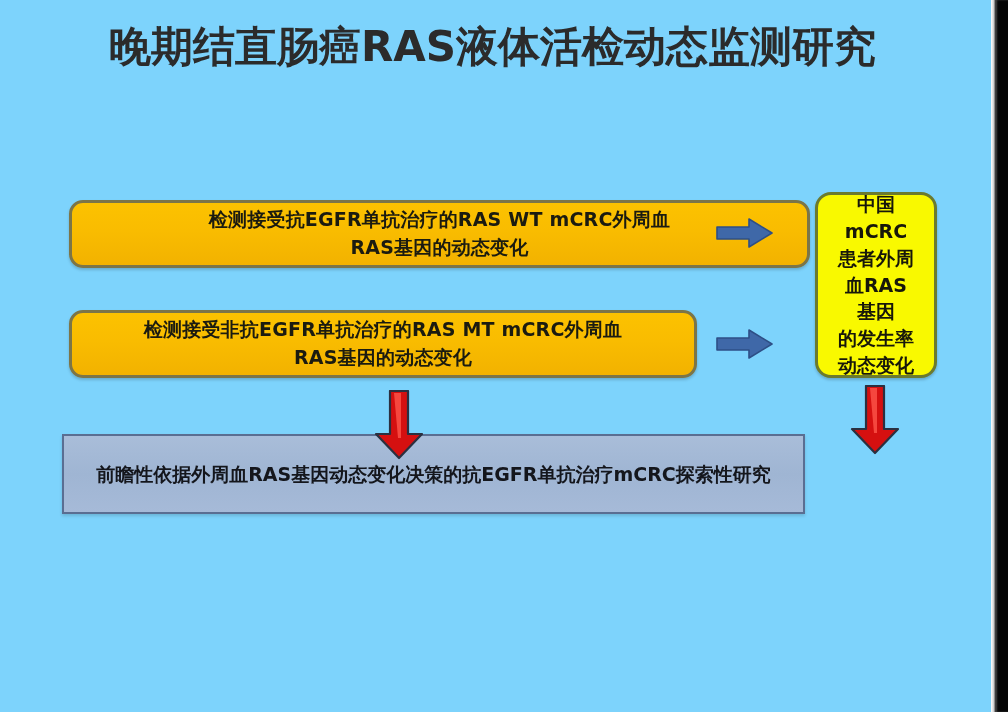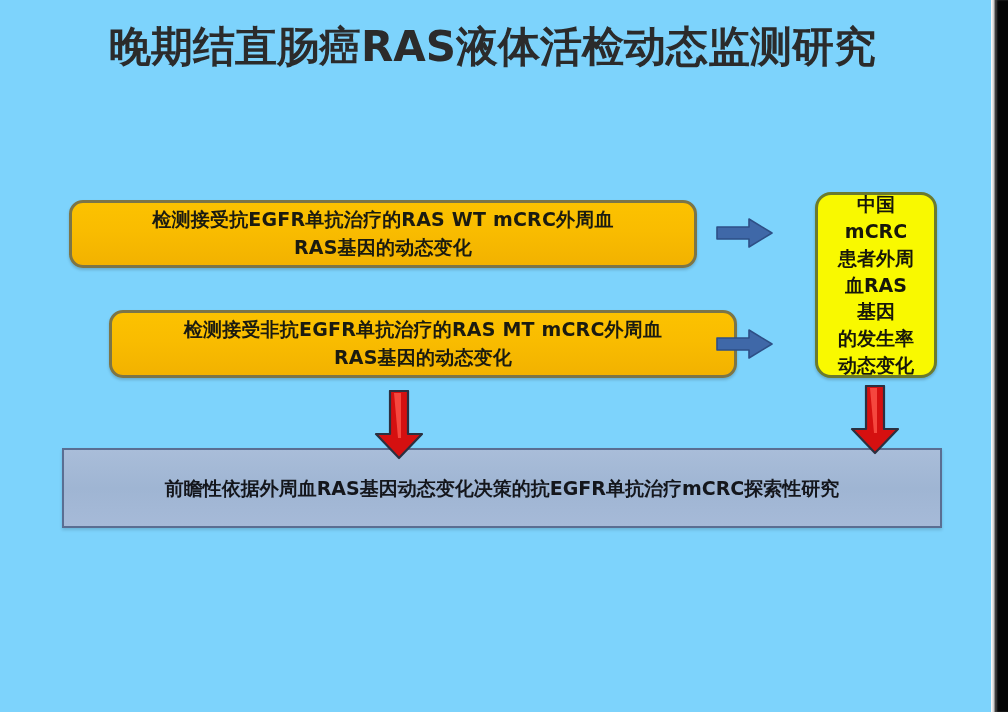--- a/index.html
+++ b/index.html
@@ -69,22 +69,22 @@
     padding: 4px 12px;
   }
   .gold-box .txt {
     font-family: "DejaVu Sans", "Liberation Sans", sans-serif;
     font-size: 19px;
     font-weight: 700;
     color: #1b1b10;
     line-height: 1.45;
     letter-spacing: 0.2px;
   }
-  #gold-box-1 { left: 69px;  top: 200px; width: 628px; height: 68px; }
-  #gold-box-2 { left: 69px;  top: 310px; width: 628px; height: 68px; margin-left: 40px; }
+  #gold-box-1 { left: 69px;  top: 200px; width: 741px; height: 68px; }
+  #gold-box-2 { left: 69px;  top: 310px; width: 628px; height: 68px; }
 
   
   #yellow-box {
     position: absolute;
     box-sizing: border-box;
     left: 815px;
     top: 192px;
     width: 122px;
     height: 186px;
     background: #f9f900;
@@ -103,22 +103,22 @@
     font-weight: 700;
     color: #17170a;
     line-height: 1.42;
   }
 
   
   #blue-box {
     position: absolute;
     box-sizing: border-box;
     left: 62px;
-    top: 448px;
-    width: 880px;
+    top: 434px;
+    width: 743px;
     height: 80px;
     background: linear-gradient(to bottom, #a9bdd9 0%, #9fb5d3 50%, #a6bad8 100%);
     border: 2px solid #5a6e92;
     box-shadow: 0 2px 3px rgba(0,0,0,0.15);
     display: flex;
     align-items: center;
     justify-content: center;
     text-align: center;
     padding: 2px 14px;
   }

